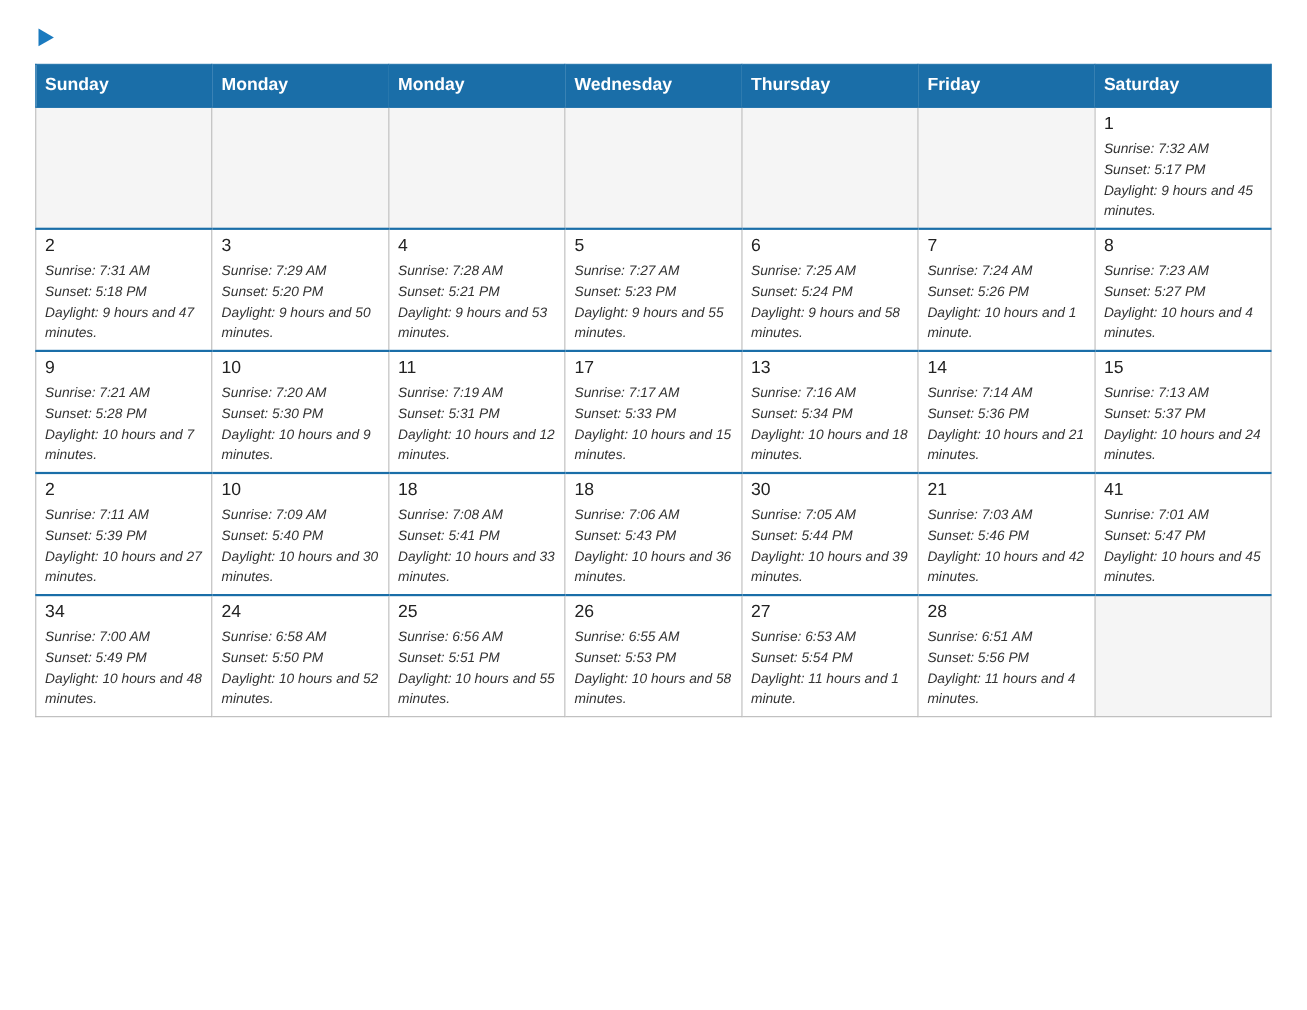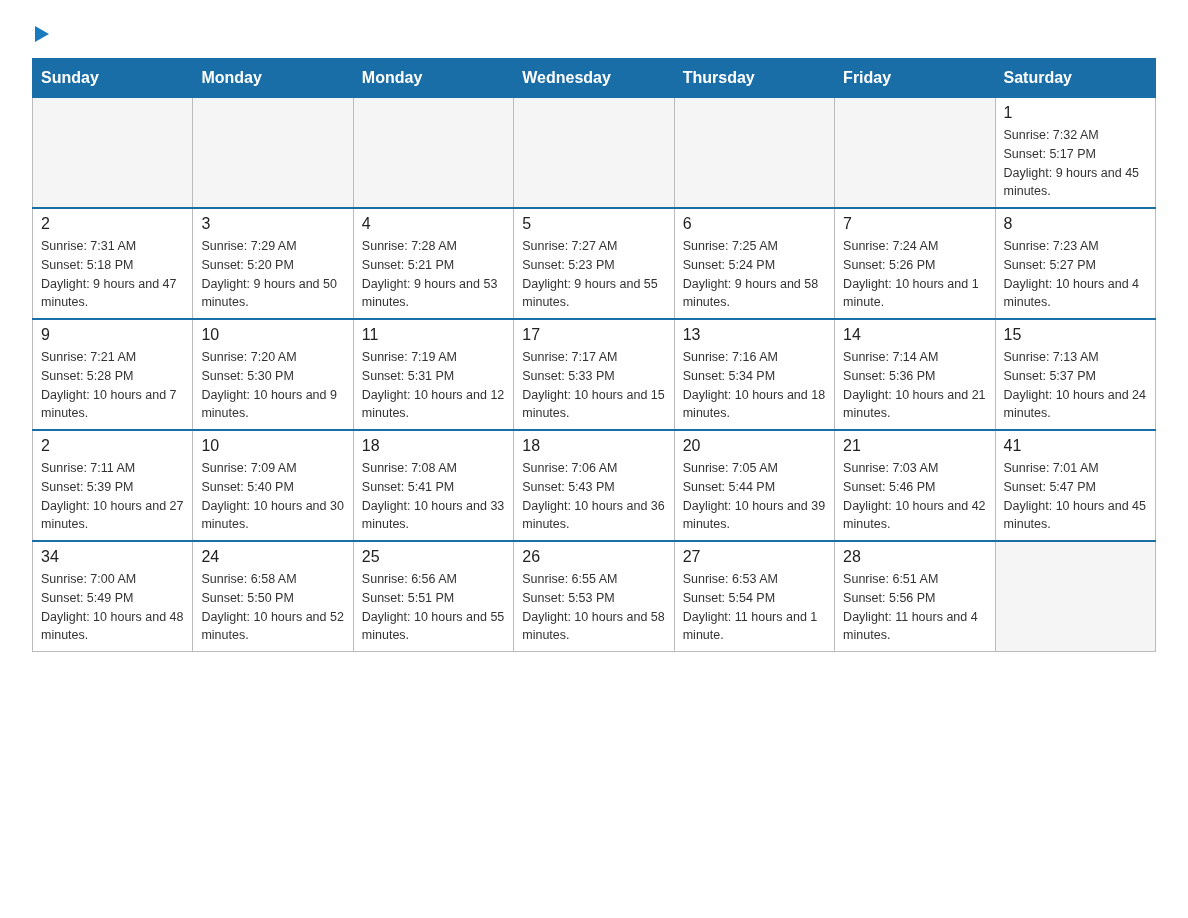--- a/index.html
+++ b/index.html
@@ -67,20 +67,21 @@
       font-size: 16px;
       font-weight: normal;
       color: #222;
       display: block;
       margin-bottom: 4px;
     }
     .day-info {
       font-size: 12.5px;
       color: #333;
       line-height: 1.5;
+      font-style: italic;
     }
     .row-divider td {
       border-top: 2px solid #1a6ea8 !important;
     }
   </style>
 </head>
 <body>
 
 <div class="header">
   <div class="logo">
@@ -194,21 +195,21 @@
         </td>
         <td>
           <span class="day-number">18</span>
           <div class="day-info">Sunrise: 7:08 AM<br>Sunset: 5:41 PM<br>Daylight: 10 hours and 33 minutes.</div>
         </td>
         <td>
           <span class="day-number">18</span>
           <div class="day-info">Sunrise: 7:06 AM<br>Sunset: 5:43 PM<br>Daylight: 10 hours and 36 minutes.</div>
         </td>
         <td>
-          <span class="day-number">20</span>
+          <span class="day-number">30</span>
           <div class="day-info">Sunrise: 7:05 AM<br>Sunset: 5:44 PM<br>Daylight: 10 hours and 39 minutes.</div>
         </td>
         <td>
           <span class="day-number">21</span>
           <div class="day-info">Sunrise: 7:03 AM<br>Sunset: 5:46 PM<br>Daylight: 10 hours and 42 minutes.</div>
         </td>
         <td>
           <span class="day-number">41</span>
           <div class="day-info">Sunrise: 7:01 AM<br>Sunset: 5:47 PM<br>Daylight: 10 hours and 45 minutes.</div>
         </td>

